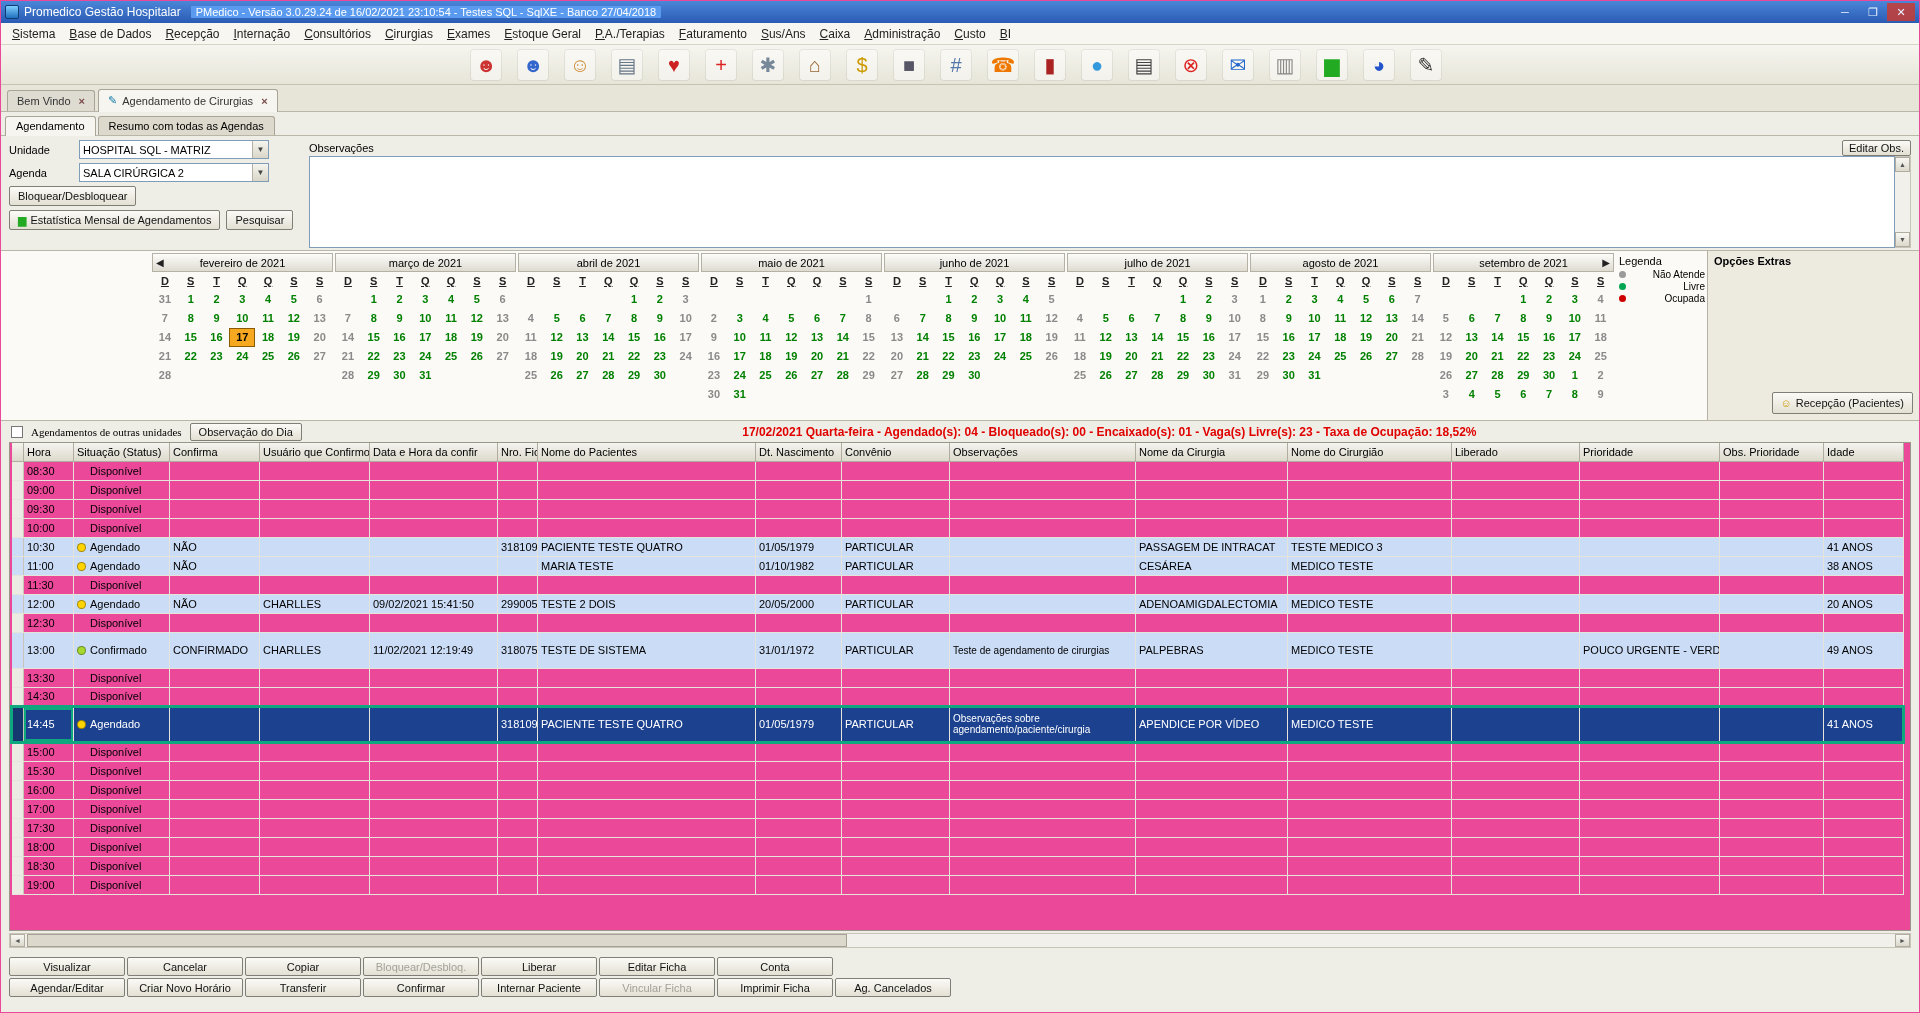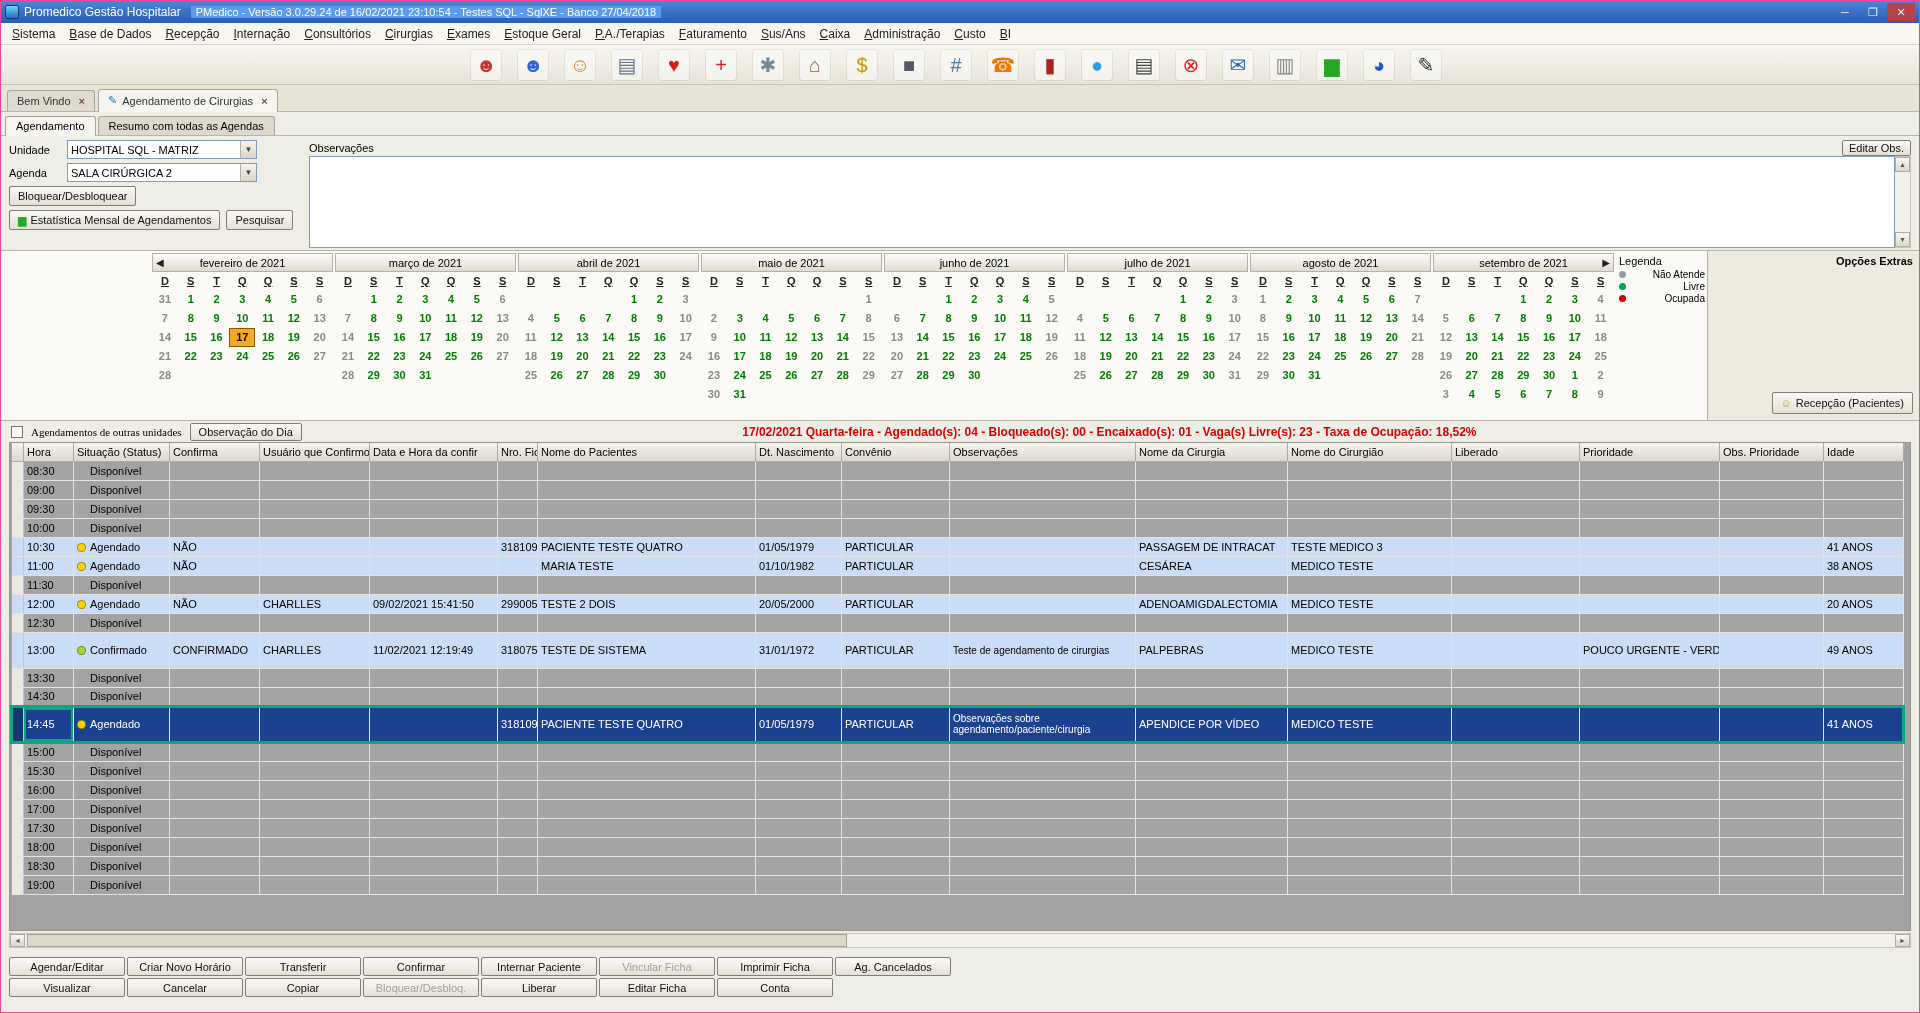--- a/index.html
+++ b/index.html
@@ -37,21 +37,21 @@
 
   
   .subtabrow { height:24px; background:#efeee6; display:flex; align-items:flex-end; padding-left:4px; border-bottom:1px solid #b9b6a8; flex:0 0 auto; }
   .subtab { padding:3px 10px; margin-right:2px; font-size:11px; background:#ddd9cc; border:1px solid #a8a598; border-bottom:none; border-radius:3px 3px 0 0; }
   .subtab.active { background:#f6f5ef; position:relative; top:1px; padding-bottom:4px; }
 
   
   .controls { height:114px; display:flex; padding:4px 8px 2px 8px; gap:8px; flex:0 0 auto; }
   .left-panel { width:292px; flex:0 0 auto; }
   .ctl-row { display:flex; align-items:center; margin-bottom:4px; }
-  .ctl-label { width:58px; font-size:11px; }
+  .ctl-label { width:70px; font-size:11px; }
   .combo { width:190px; height:19px; background:#fff; border:1px solid #7f9db9; display:flex; align-items:center; }
   .combo-value { flex:1; padding-left:3px; font-size:11px; white-space:nowrap; overflow:hidden; }
   .combo-arrow { width:16px; height:100%; background:linear-gradient(#f5f4ee,#d9d6c8); border-left:1px solid #b5b2a5; display:flex; align-items:center; justify-content:center; font-size:8px; color:#444; }
   .btn { height:20px; background:linear-gradient(#fbfaf6,#e3e0d3); border:1px solid #7f7f78; border-radius:2px; font-size:11px; padding:0 8px; display:inline-flex; align-items:center; gap:4px; color:#111; }
   .btn .btn-ico { font-size:11px; }
   .btn.disabled { color:#a3a198; }
 
   .obs-panel { flex:1; display:flex; flex-direction:column; }
   .obs-head { display:flex; align-items:center; height:16px; }
   .obs-label { font-size:11px; }
@@ -74,32 +74,32 @@
   .dow { width:25.8px; text-align:center; font-weight:bold; font-size:11px; text-decoration:underline; color:#222; height:18px; line-height:18px; }
   .day { width:25.8px; height:19px; line-height:19px; text-align:center; font-size:11px; font-weight:bold; }
   .day.free { color:#008000; }
   .day.na { color:#8a8a8a; }
   .day.selday { background:#f6a821; border:1px solid #8a5a00; color:#000; line-height:17px; }
   .legendbox { width:92px; flex:0 0 auto; padding:4px 2px 0 4px; }
   .legend-title { font-size:11px; margin-bottom:2px; }
   .legend-item { display:flex; align-items:center; gap:3px; font-size:10px; margin-bottom:1px;justify-content:space-between; }
   .legend-dot { width:7px; height:7px; border-radius:50%; flex:0 0 auto; }
   .extras { flex:1; background:#edeae0; border-left:1px solid #b5b2a5; position:relative; }
-  .extras-title { font-weight:bold; font-size:11px; padding:4px 6px;text-align:right; }
+  .extras-title { font-weight:bold; font-size:11px; padding:4px 6px; }
   .extras-btn { position:absolute; right:6px; bottom:6px; height:22px; }
 
   
   .daybar { height:21px; display:flex; align-items:center; padding:0 10px; gap:8px; flex:0 0 auto; }
   .chk { width:12px; height:12px; background:#fff; border:1px solid #777; }
   .chk-label { font-size:11px;font-family:Liberation Serif, serif; }
   .obs-dia-btn { height:18px; }
   .status-line { flex:1; text-align:center; color:#e00000; font-weight:bold; font-size:12px; white-space:nowrap; }
 
   
-  .gridwrap { margin:0 8px; border:1px solid #9a978a; background:#a3a3a3; flex:0 0 auto; overflow:hidden; height:489px; }
+  .gridwrap { margin:0 8px; border:1px solid #9a978a; background:#ec4899; flex:0 0 auto; overflow:hidden; height:489px; }
   table.grid { border-collapse:collapse; table-layout:fixed; width:1892px; }
   .grid th { height:18px; background:linear-gradient(#f4f3ee,#dcd9cc); border-right:1px solid #b0ada0; border-bottom:1px solid #b0ada0; font-weight:normal; font-size:11px; text-align:left; padding:0 3px; white-space:nowrap; overflow:hidden; }
   .grid td { height:19px; border-right:1px solid #e6e4da; border-bottom:1px solid #e6e4da; font-size:11px; padding:0 3px; white-space:nowrap; overflow:hidden; vertical-align:middle; }
   .grid td.marker { background:#ecebe3; border-right:1px solid #c8c5b8; padding:0; }
   .grid tr.tall td { height:36px; }
   .grid tr.agendado td, .grid tr.confirmado td { background:#cbdcf6; }
   .grid tr.selecionado td { background:#1b418f; color:#fff; border-top:3px solid #0ea77e; border-bottom:3px solid #0ea77e; }
   .grid tr.selecionado td.marker { background:#15366f; border-left:3px solid #0ea77e; }
   .grid tr.selecionado td.col-idade { border-right:3px solid #0ea77e; }
   .grid tr.selecionado td.col-hora { box-shadow:inset 0 0 0 2px #0ea77e; }
@@ -1255,34 +1255,34 @@
   </div>
 
   <div class="hscroll">
     <div class="arr">◄</div>
     <div class="thumb"></div>
     <div style="flex:1"></div>
     <div class="arr">►</div>
   </div>
 
   <div class="footer">
+    <div class="foot-row" id="foot-row2">
+        <button class="btn">Visualizar</button>
+        <button class="btn">Cancelar</button>
+        <button class="btn">Copiar</button>
+        <button class="btn disabled">Bloquear/Desbloq.</button>
+        <button class="btn">Liberar</button>
+        <button class="btn">Editar Ficha</button>
+        <button class="btn">Conta</button>
+      </div>
     <div class="foot-row" id="foot-row1">
         <button class="btn">Agendar/Editar</button>
         <button class="btn">Criar Novo Horário</button>
         <button class="btn">Transferir</button>
         <button class="btn">Confirmar</button>
         <button class="btn">Internar Paciente</button>
         <button class="btn disabled">Vincular Ficha</button>
         <button class="btn">Imprimir Ficha</button>
         <button class="btn">Ag. Cancelados</button>
       </div>
-    <div class="foot-row" id="foot-row2">
-        <button class="btn">Visualizar</button>
-        <button class="btn">Cancelar</button>
-        <button class="btn">Copiar</button>
-        <button class="btn disabled">Bloquear/Desbloq.</button>
-        <button class="btn">Liberar</button>
-        <button class="btn">Editar Ficha</button>
-        <button class="btn">Conta</button>
-      </div>
   </div>
 
 </div>
 
 </body></html>

